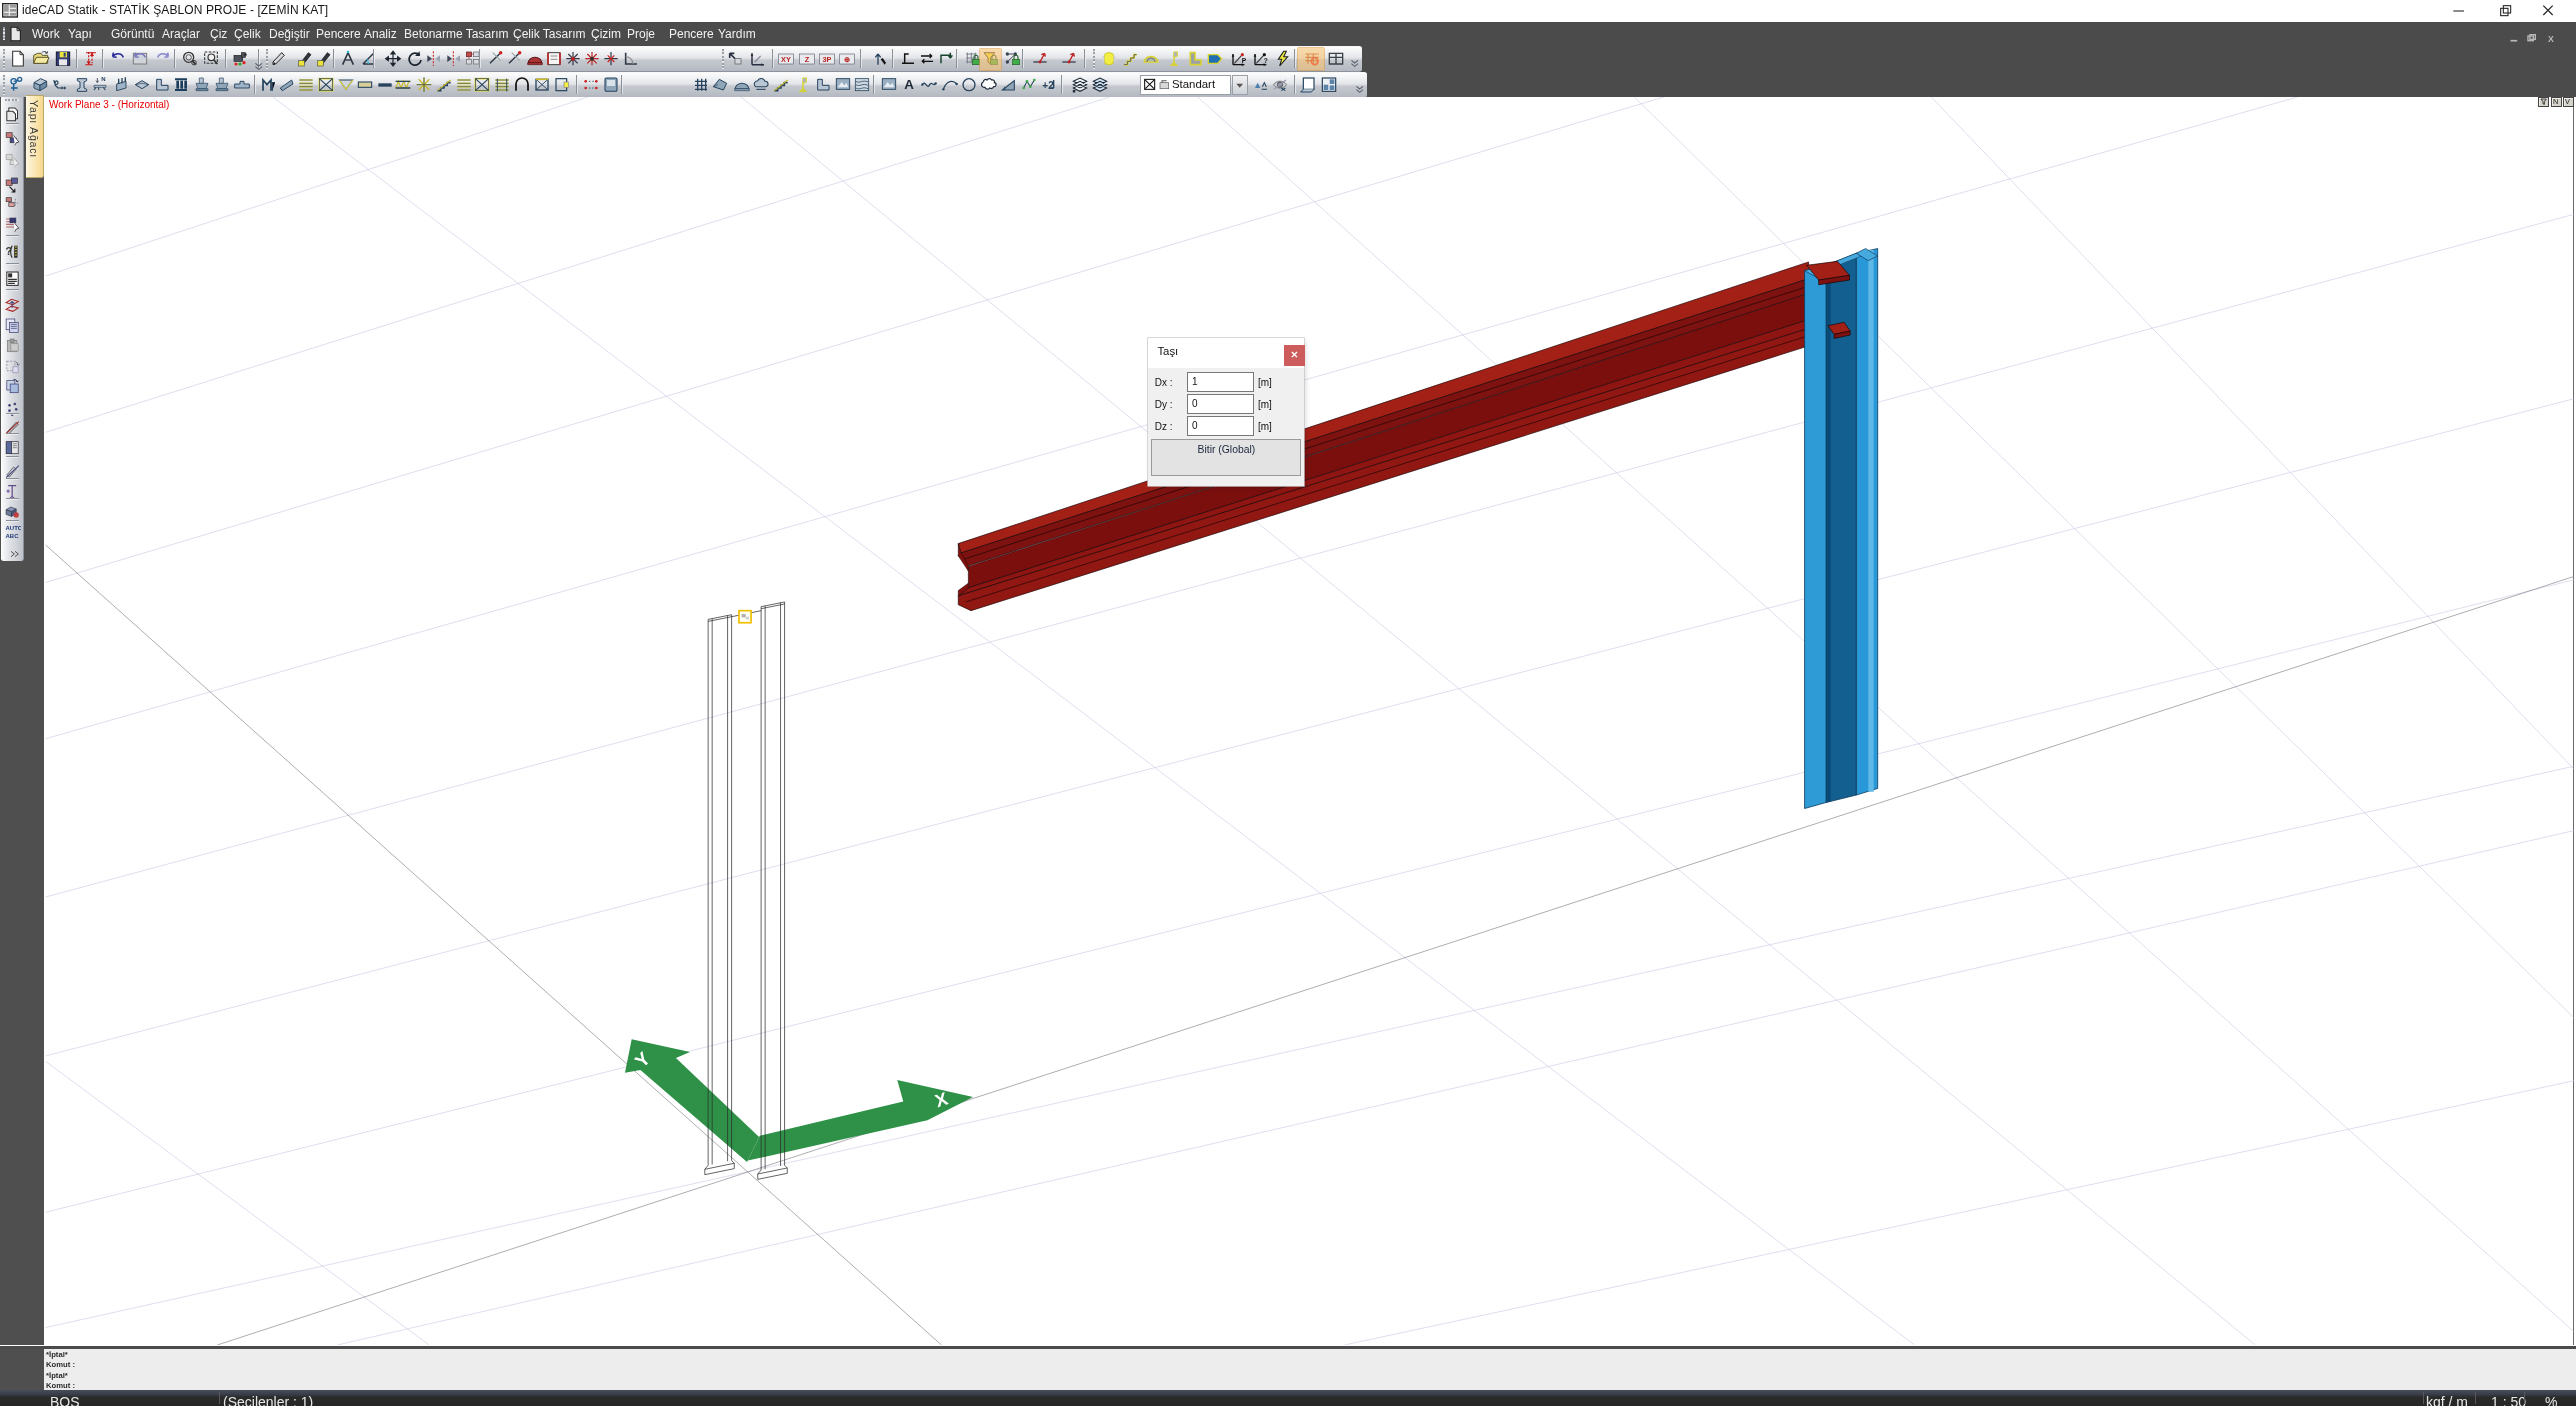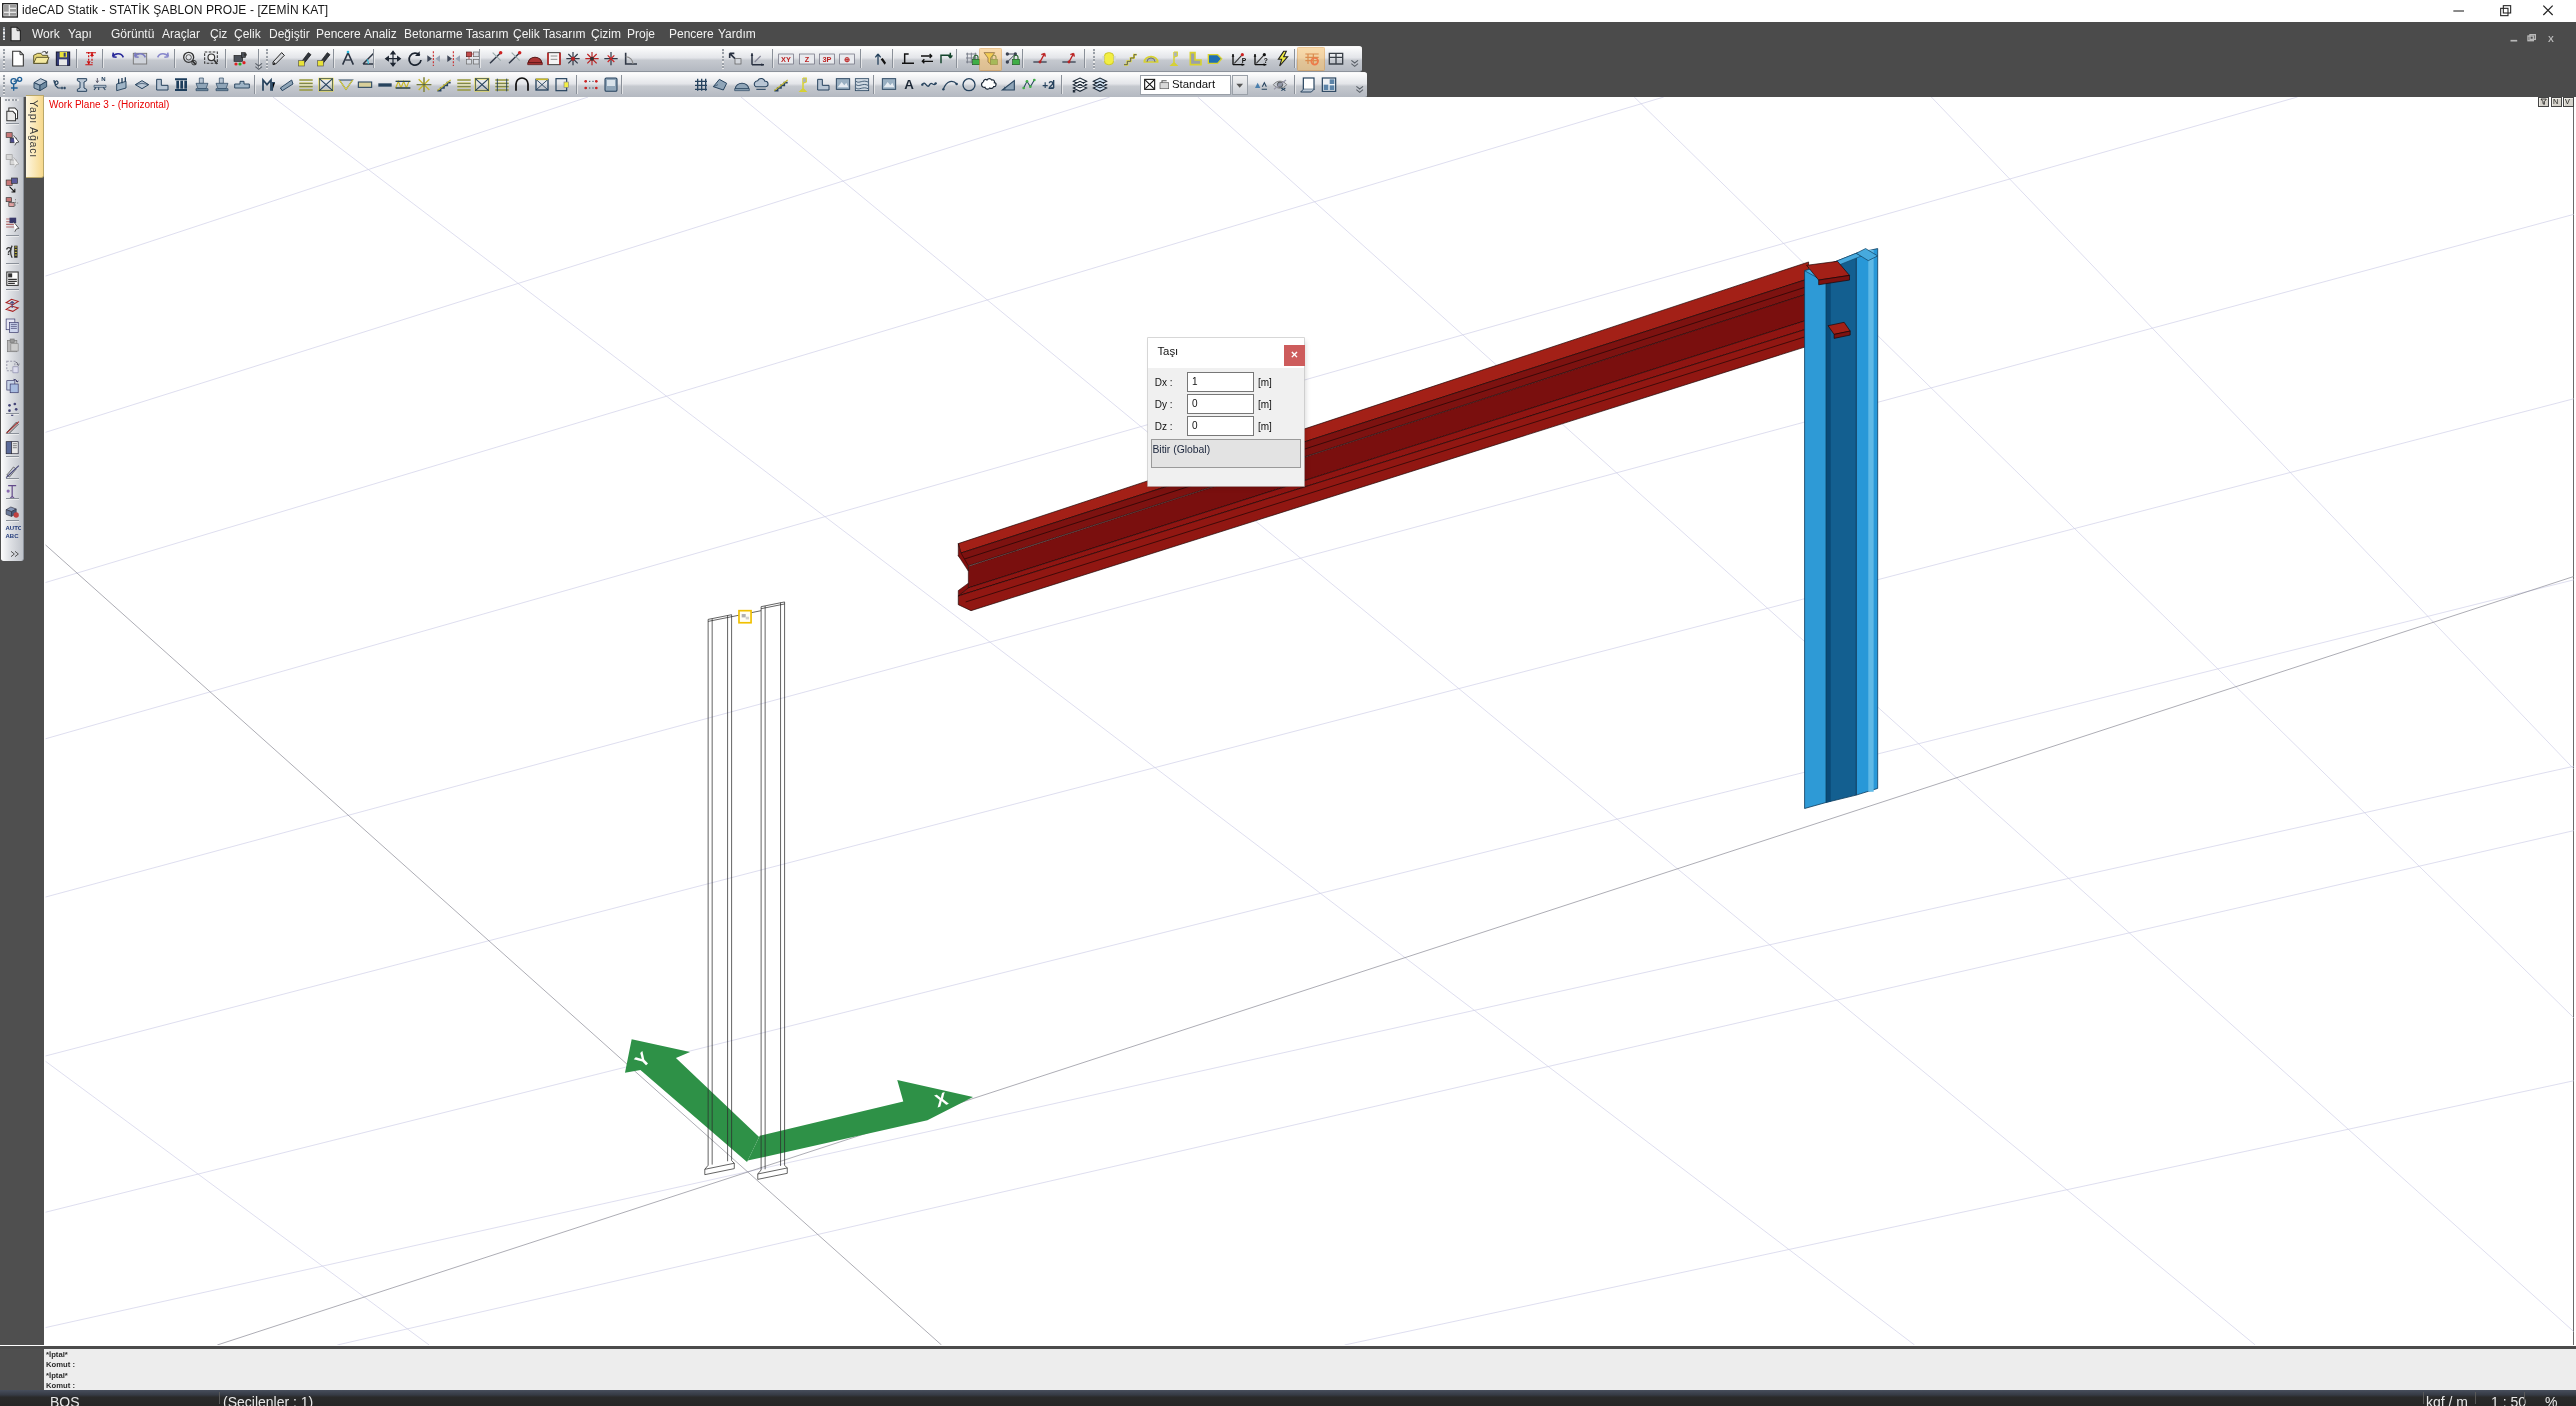--- a/index.html
+++ b/index.html
@@ -20,21 +20,21 @@
 #yatab{position:absolute;left:25.5px;top:-2px;width:18px;height:83px;background:linear-gradient(90deg,#fdf6e0,#f7d98d);border:0.7px solid #b9a76a;border-left:none;border-radius:0 0 2.7px 0}
 #yatab span{position:absolute;left:2px;top:4px;writing-mode:vertical-lr;font-size:10.7px;color:#3c3c3c;letter-spacing:0.7px}
 #canvas{left:44px;top:97px;width:2530px;height:1248px;background:#fff;border-right:1.3px solid #6a6a6a}
 #wptext{left:49px;top:99px;font-size:10px;color:#e80000}
 #dlg{left:1148px;top:338px;width:156px;height:148px;background:#f0f0f0;box-shadow:0 0 0 0.7px #c6c6c6,2px 2.7px 4.7px rgba(0,0,0,.14)}
 #dlg .tt{position:absolute;left:0;top:0;width:156px;height:30px;background:#fff}
 #dlg .tt b{position:absolute;left:9.4px;top:7.4px;font-weight:400;font-size:11.4px;color:#111}
 #dlg .x{position:absolute;left:136px;top:6.7px;width:21px;height:21px;background:#cd5c5c;color:#fff;font-size:9.4px;text-align:center;line-height:20px;font-weight:700}
 .dl{position:absolute;font-size:10px;color:#111}
 .din{position:absolute;left:39px;width:67px;height:20px;background:#fff;border:0.7px solid #777;font-size:10px;color:#111;padding:3.4px 0 0 4px}
-#dbtn{position:absolute;left:3.4px;top:101px;width:150px;height:29px;background:#e3e3e3;border:0.7px solid #9a9a9a;text-align:left;font-size:10.4px;padding-top:4px;color:#202a40}
+#dbtn{position:absolute;left:3.4px;top:101px;width:150px;height:37px;background:#e3e3e3;border:0.7px solid #9a9a9a;text-align:center;font-size:10.4px;padding-top:4px;color:#202a40}
 #cmdsep{left:0;top:1346px;width:2576px;height:3.4px;background:#4b4b4b}
 #cmdarea{left:44px;top:1349px;width:2532px;height:41px;background:#ededed}
 #cmdleft{left:0;top:1349px;width:44px;height:41px;background:#4f4f4f}
 .cmdln{position:absolute;left:2px;font-size:7.7px;font-weight:700;color:#2b2b2b}
 #statusbar{left:0;top:1390px;width:2576px;height:16px;background:linear-gradient(#474e5c,#363b45 30%,#2a2a2a 45%,#262626)}
 .st{position:absolute;top:1394px;font-size:14px;color:#e8e8e8}
 .stsep{position:absolute;top:1392px;width:0.7px;height:12px;background:#585858}
 </style></head><body>
 
 <div class="abs" id="titlebar"></div>

